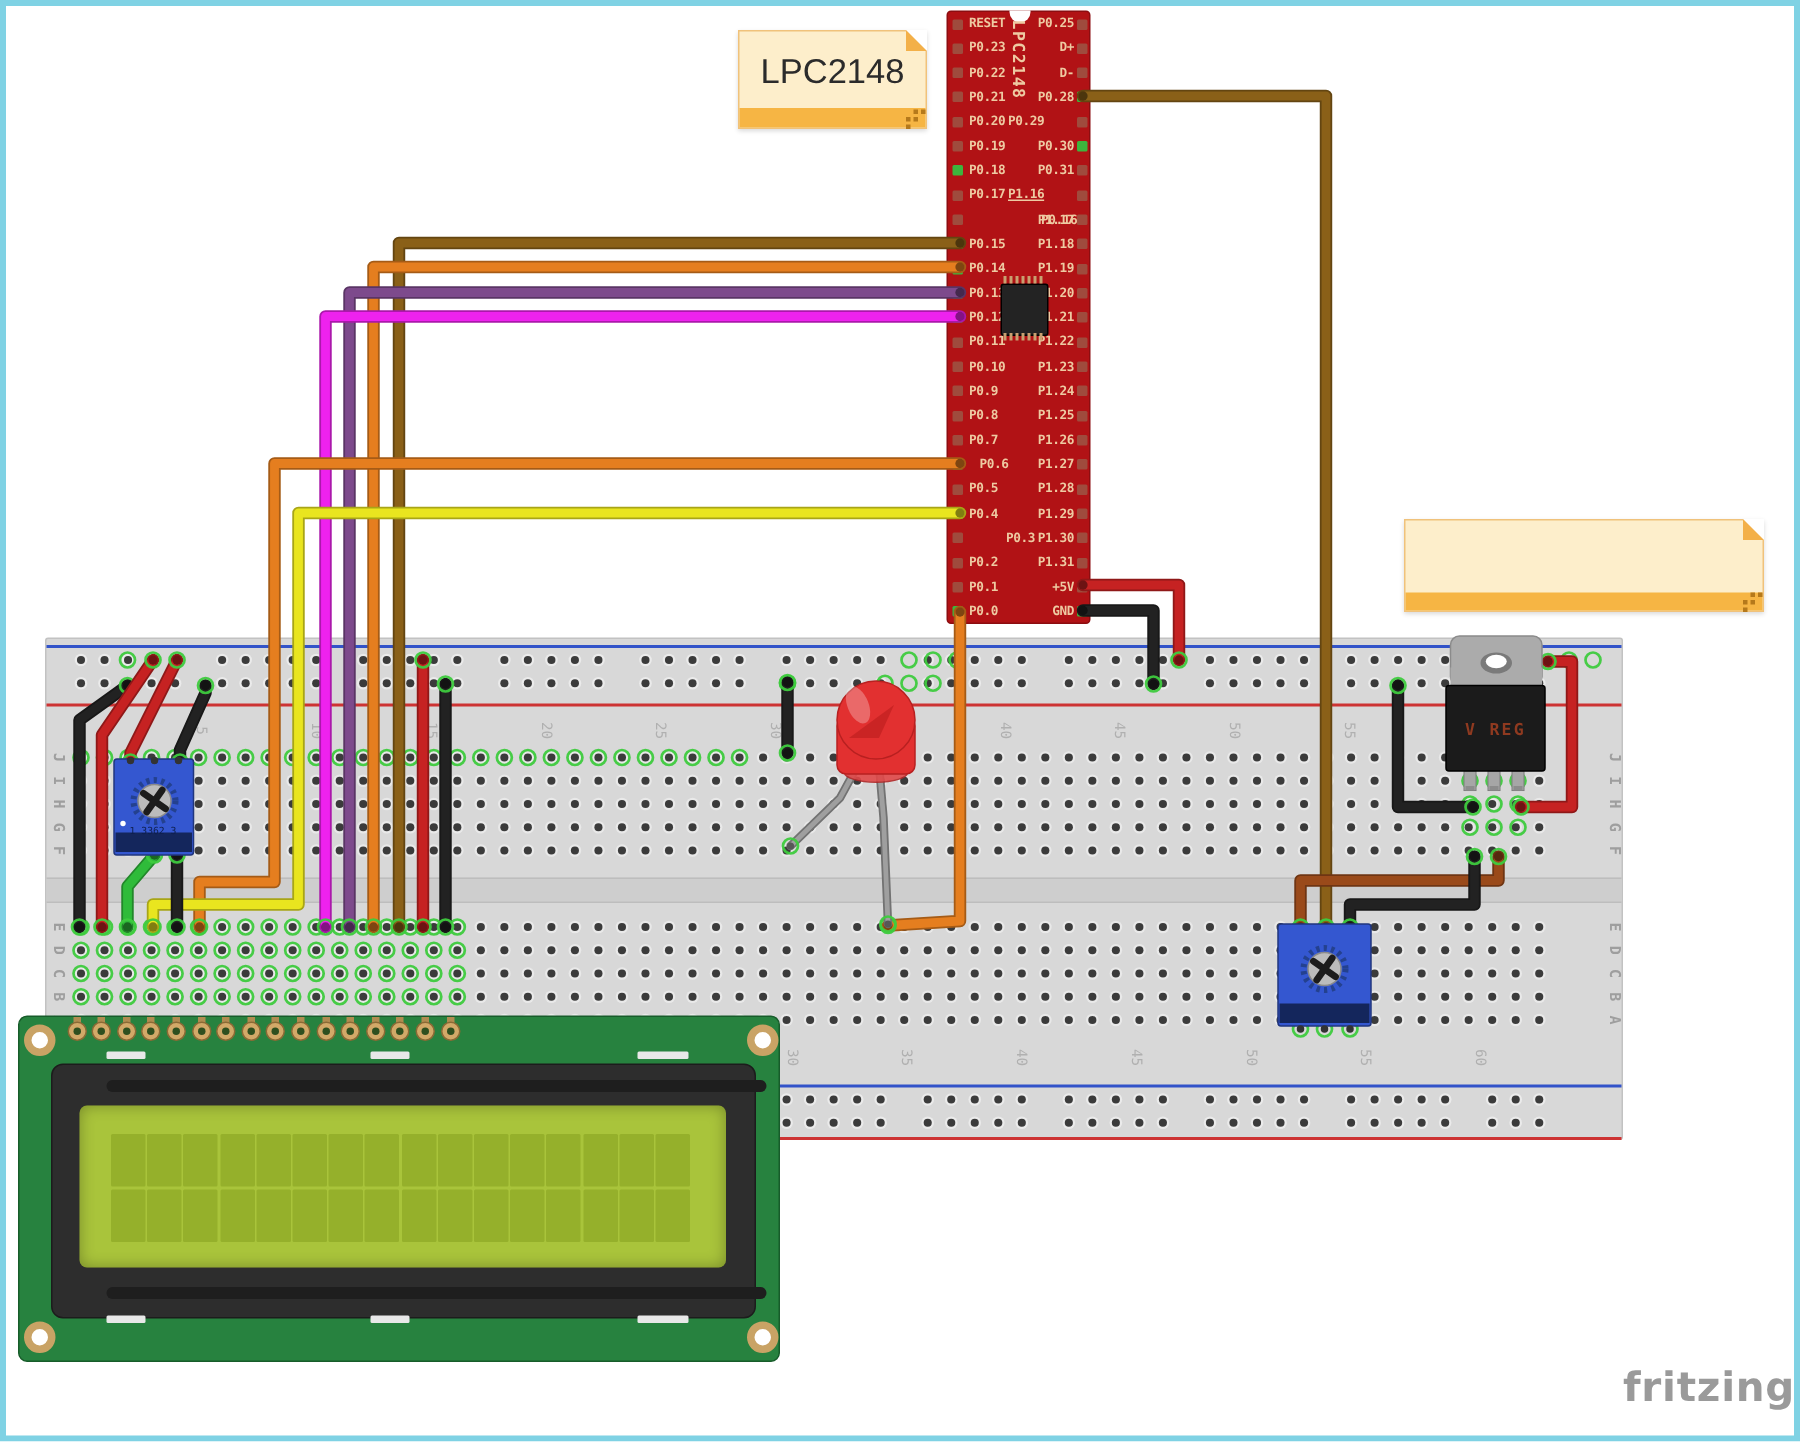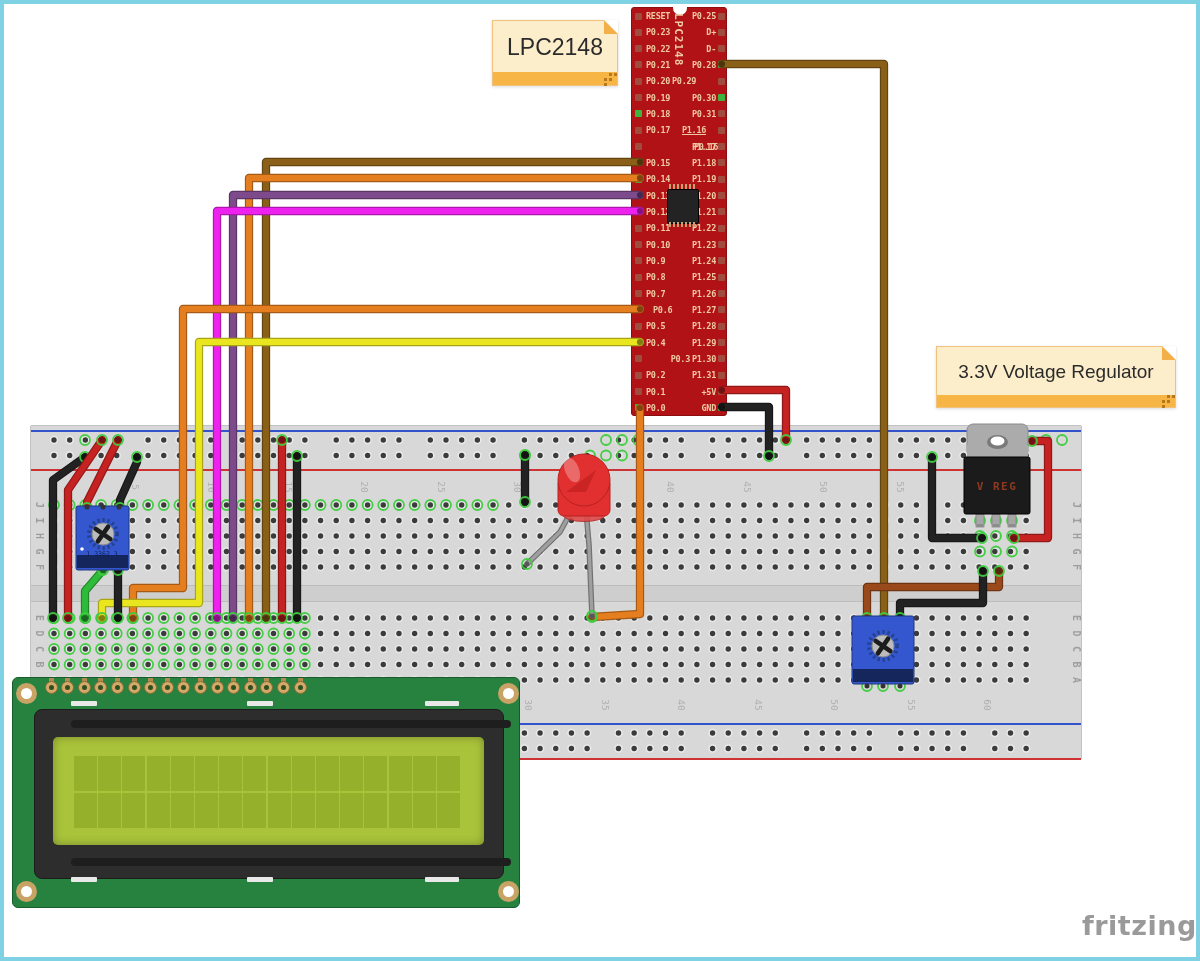--- a/index.html
+++ b/index.html
@@ -1965,21 +1965,21 @@
       <div class="pad" style="left: 3px; top: 86.15px;"></div>
       <div class="pin-label" style="left: 14px; top: 85.65px; width: 44px; text-align: left;">P0.19</div>
       <div class="pin-label" style="left: 40px; top: 85.65px; width: 44px; text-align: right;">P0.30</div>
       <div class="pad green" style="left: 86px; top: 86.15px;"></div>
       <div class="pad green" style="left: 3px; top: 102.48px;"></div>
       <div class="pin-label" style="left: 14px; top: 101.98px; width: 44px; text-align: left;">P0.18</div>
       <div class="pin-label" style="left: 40px; top: 101.98px; width: 44px; text-align: right;">P0.31</div>
       <div class="pad" style="left: 86px; top: 102.48px;"></div>
       <div class="pad" style="left: 3px; top: 118.81px;"></div>
       <div class="pin-label" style="left: 14px; top: 118.31px; width: 44px; text-align: left;">P0.17</div>
-      <div class="pin-label" style="left: 40px; top: 118.31px; width: 44px; text-align: center; text-decoration: underline;">P1.16</div>
+      <div class="pin-label" style="left: 40px; top: 118.31px; width: 44px; text-align: left; text-decoration: underline;">P1.16</div>
       <div class="pad" style="left: 86px; top: 118.81px;"></div>
       <div class="pad" style="left: 3px; top: 135.14px;"></div>
       <div class="pin-label" style="left: 14px; top: 134.64px; width: 44px; text-align: left; margin-left: 48px;">P0.16</div>
       <div class="pin-label" style="left: 40px; top: 134.64px; width: 44px; text-align: right;">P1.17</div>
       <div class="pad" style="left: 86px; top: 135.14px;"></div>
       <div class="pad green" style="left: 3px; top: 151.47px;"></div>
       <div class="pin-label" style="left: 14px; top: 150.97px; width: 44px; text-align: left;">P0.15</div>
       <div class="pin-label" style="left: 40px; top: 150.97px; width: 44px; text-align: right;">P1.18</div>
       <div class="pad" style="left: 86px; top: 151.47px;"></div>
       <div class="pad green" style="left: 3px; top: 167.8px;"></div>
@@ -2404,21 +2404,20 @@
 
   <div class="note" id="note-lpc">
     <div class="note-text">LPC2148</div>
     <div class="note-strip">
         <div class="note-grip"></div>
       </div>
     <div class="note-fold"></div>
   </div>
 
   <div class="note" id="note-vreg">
-    <div class="note-text">3.3V Voltage Regulator</div>
     <div class="note-strip">
         <div class="note-grip"></div>
       </div>
     <div class="note-fold"></div>
   </div>
 
   <div id="watermark">fritzing</div>
 </div>
 
 </body></html>

